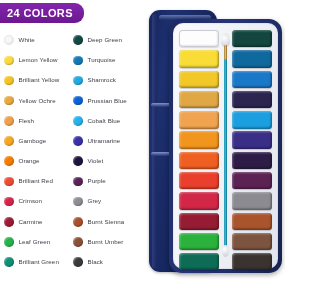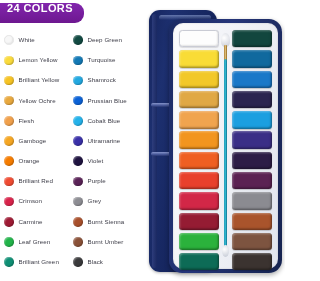--- a/index.html
+++ b/index.html
@@ -12,21 +12,21 @@
   }
   #root{position:absolute;inset:0;}
 
   
   .badge{
     position:absolute;left:0;top:3px;
     height:20px;min-width:84px;
     background:#7b1fa2;
     background:linear-gradient(180deg,#8226ad 0%,#6d1790 100%);
     border-radius:0 9px 9px 0;
-    display:flex;align-items:flex-start;
+    display:flex;align-items:center;
     padding:0 0 0 7px;
     box-sizing:border-box;
   }
   .badge span{
     color:#ffffff;font-size:11px;font-weight:bold;
     letter-spacing:.4px;line-height:1;white-space:nowrap;
   }
 
   
   .legend{

